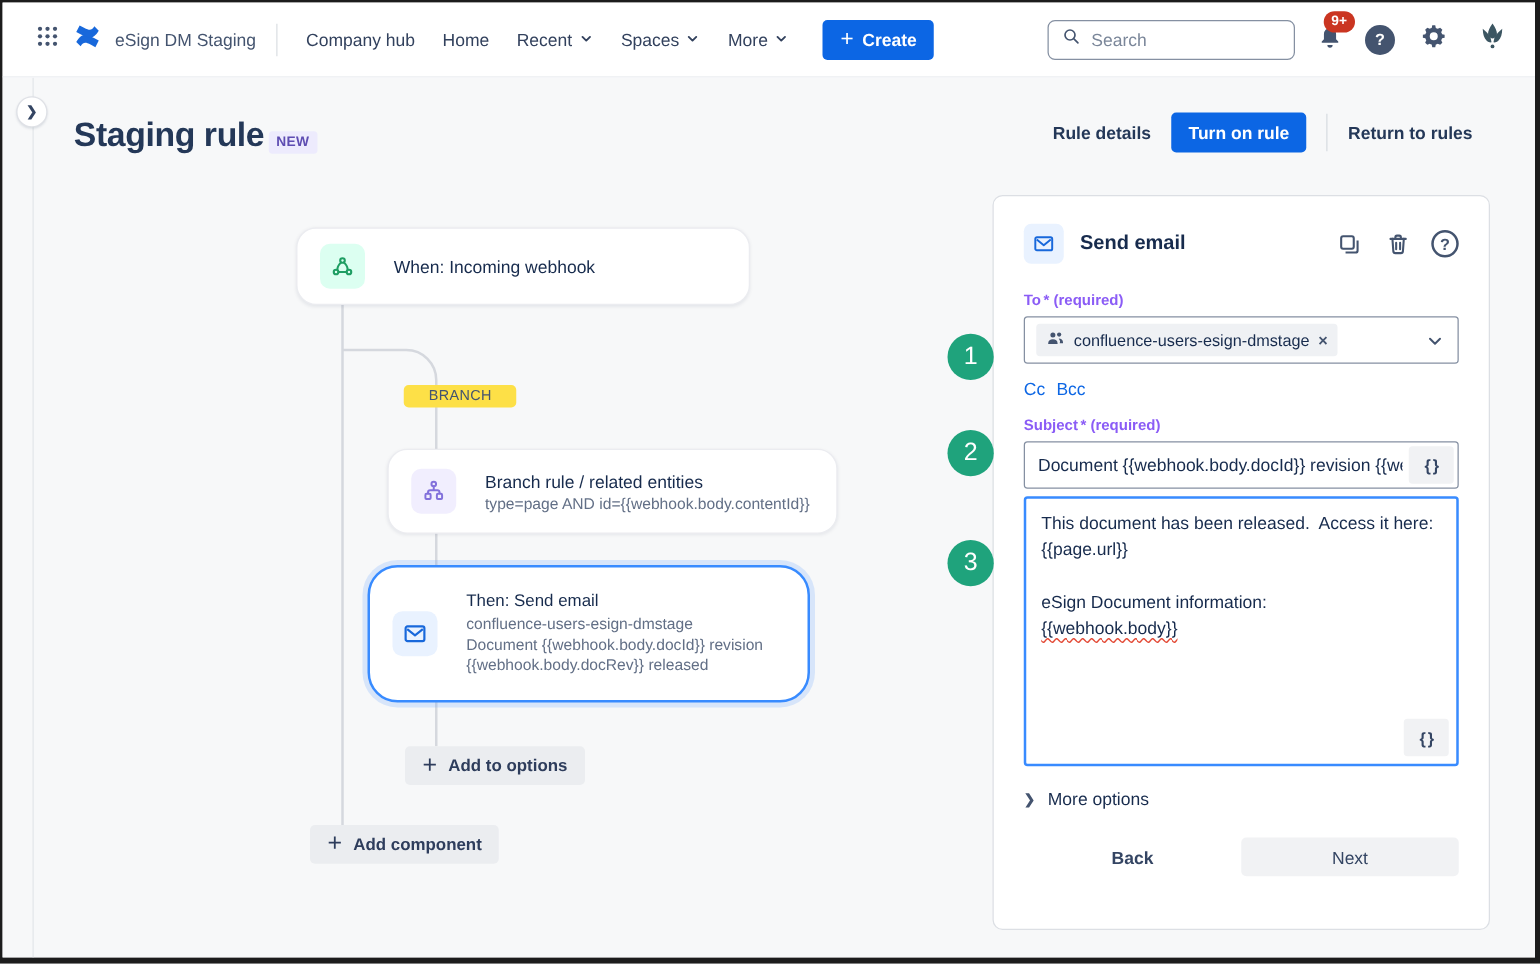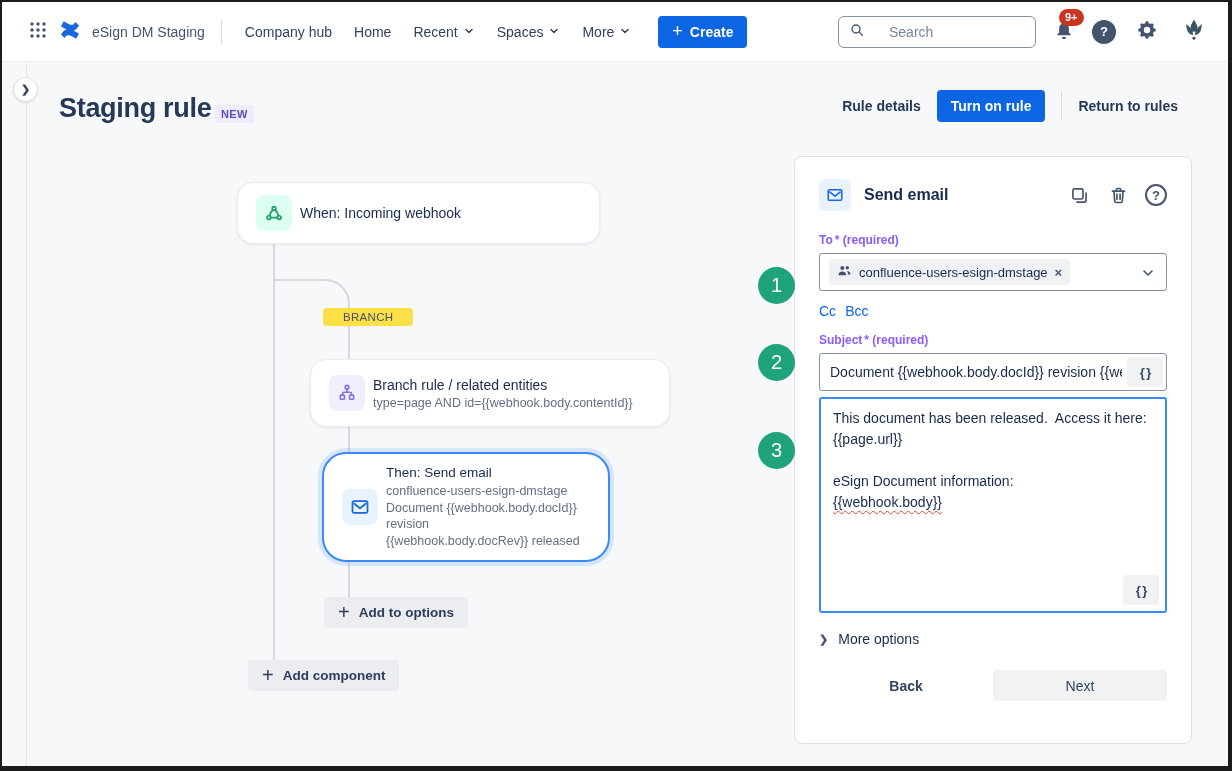--- a/index.html
+++ b/index.html
@@ -13,21 +13,21 @@
   .tb-left { display:flex; align-items:center; }
   .icon-btn { display:flex; align-items:center; justify-content:center; width:32px; height:32px; cursor:pointer; }
   .site-name { font-size:14px; color:#44546F; margin:0 4px 0 6px; white-space:nowrap; }
   .tb-divider { width:1px; height:26px; background:#DCDFE4; margin:0 12px; }
   .nav-item { display:flex; align-items:center; gap:5px; font-size:14px; font-weight:500; color:#32415d;
               padding:7px 11px; border-radius:4px; cursor:pointer; white-space:nowrap; }
   .create-btn { display:flex; align-items:center; gap:7px; height:32px; background:#0C66E4; color:#fff;
                 border:none; border-radius:4px; padding:0 14px; font-size:14px; font-weight:600; margin-left:16px; cursor:pointer; }
   .create-plus { font-size:18px; font-weight:400; line-height:1; margin-top:-2px; }
   .tb-right { margin-left:auto; display:flex; align-items:center; gap:15px; }
-  .search-box { display:flex; align-items:center; gap:24px; width:198px; height:32px; border:1px solid #8590A2;
+  .search-box { display:flex; align-items:center; gap:8px; width:198px; height:32px; border:1px solid #8590A2;
                 border-radius:6px; padding:0 10px; background:#fff; }
   .search-box input { border:none; outline:none; width:100%; font-size:14px; color:#172B4D; font-family:inherit; }
   .search-box input::placeholder { color:#7A8699; }
   .bell-wrap { position:relative; width:26px; height:26px; display:flex; align-items:flex-end; justify-content:center; cursor:pointer; }
   .badge { position:absolute; top:-10px; left:8px; background:#CA3521; color:#fff; font-size:11px; font-weight:700;
            border-radius:9px; padding:2px 6px; line-height:1.2; }
   .help-circle { width:24px; height:24px; border-radius:50%; background:#44546F; color:#fff; font-size:13px;
                  font-weight:700; display:flex; align-items:center; justify-content:center; cursor:pointer; }
 
   
@@ -41,29 +41,29 @@
                font-weight:700; letter-spacing:.3px; border-radius:3px; padding:3px 6px; }
   .top-actions { position:absolute; top:28px; right:50px; display:flex; align-items:center; gap:16px; height:32px; }
   .text-link { font-size:14px; font-weight:600; color:#243858; cursor:pointer; white-space:nowrap; }
   .turn-on-btn { height:32px; padding:0 14px; background:#0C66E4; color:#fff; border:none; border-radius:4px;
                  font-size:14px; font-weight:600; cursor:pointer; }
   .actions-divider { width:1px; height:30px; background:#D8DBE1; }
 
   
   .connectors { position:absolute; left:0; top:0; width:800px; height:711px; z-index:0; }
   .node { position:absolute; background:#fff; border:1px solid #EBECF0; border-radius:16px;
-          box-shadow:0 1px 3px rgba(9,30,66,.08); display:flex; align-items:center; gap:8px;
+          box-shadow:0 1px 3px rgba(9,30,66,.08); display:flex; align-items:center; gap:23px;
           padding:0 18px; z-index:1; cursor:pointer; }
   .nicon { width:36px; height:36px; border-radius:8px; display:flex; align-items:center; justify-content:center; flex:none; }
   .nicon.green { background:#DCFFF1; }
   .nicon.purple { background:#F1EEFE; }
   .nicon.blue { background:#E9F2FF; }
   .trigger-node { left:235px; top:120px; width:363px; height:62px; }
   .branch-node { left:308px; top:297px; width:360px; height:68px; }
-  .action-node { left:320px; top:390px; width:288px; height:110px; border:2px solid #388BFF; border-radius:24px;
+  .action-node { left:292px; top:390px; width:354px; height:110px; border:2px solid #388BFF; border-radius:24px;
                  box-shadow:0 0 0 4px rgba(105,163,255,.22); }
   .node-title { font-size:14px; color:#172B4D; }
   .node-sub { font-size:12.5px; color:#626F86; margin-top:3px; }
   .action-title { font-size:13.5px; color:#172B4D; margin-bottom:3px; }
   .action-line { font-size:12.5px; color:#626F86; line-height:16.5px; }
   .tag-branch { position:absolute; left:321px; top:246px; background:#fde047; color:#44546F; font-size:11.5px;
                 letter-spacing:.3px; border-radius:4px; padding:3px 20px; z-index:1; }
   .add-btn { position:absolute; height:31px; background:#EBEDF0; border:none; border-radius:4px; display:flex;
              align-items:center; gap:9px; padding:0 14px; font-size:13.5px; font-weight:700; color:#2e3d5c;
              font-family:inherit; z-index:1; cursor:pointer; }

